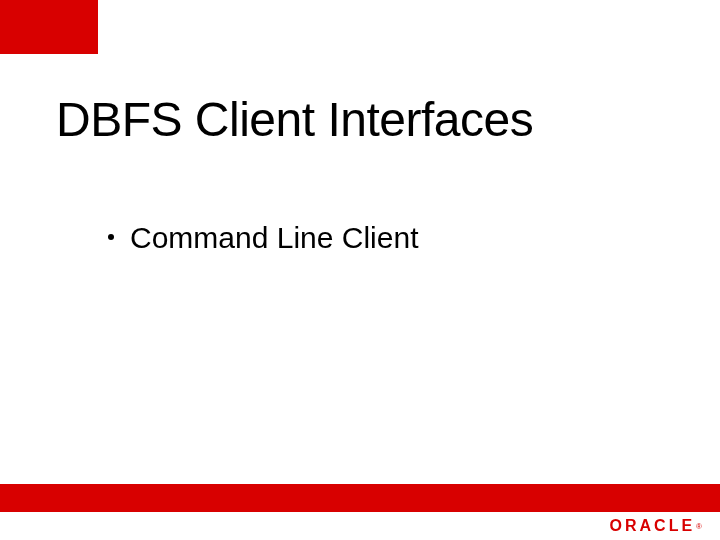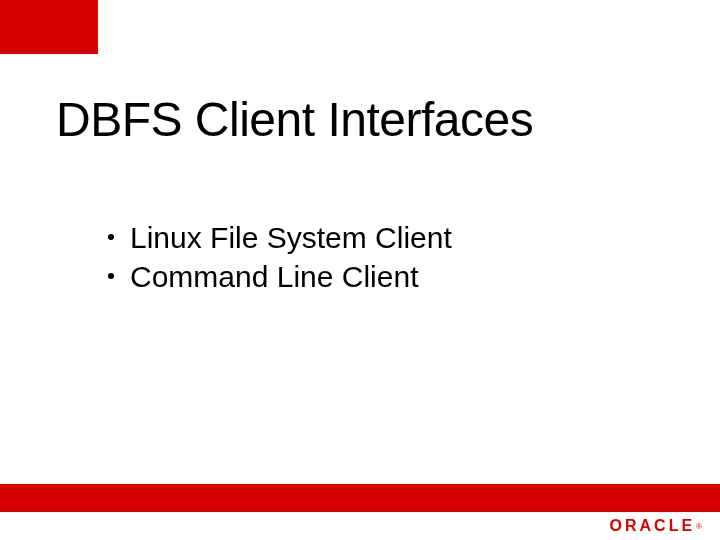--- a/index.html
+++ b/index.html
@@ -85,24 +85,20 @@
 </head>
 <body>
 
 <div class="red-block"></div>
 
 <h1 class="title">DBFS Client Interfaces</h1>
 
 <div class="content">
   <div class="bullet-item">
     <span class="bullet-dot"></span>
-    <span>Linux File System Client</span>
-  </div>
-  <div class="bullet-item">
-    <span class="bullet-dot"></span>
     <span>Command Line Client</span>
   </div>
 </div>
 
 <div class="footer-bar"></div>
 
 <div class="logo">
   <span class="logo-text">ORACLE</span>
   <span class="logo-reg">®</span>
 </div>

